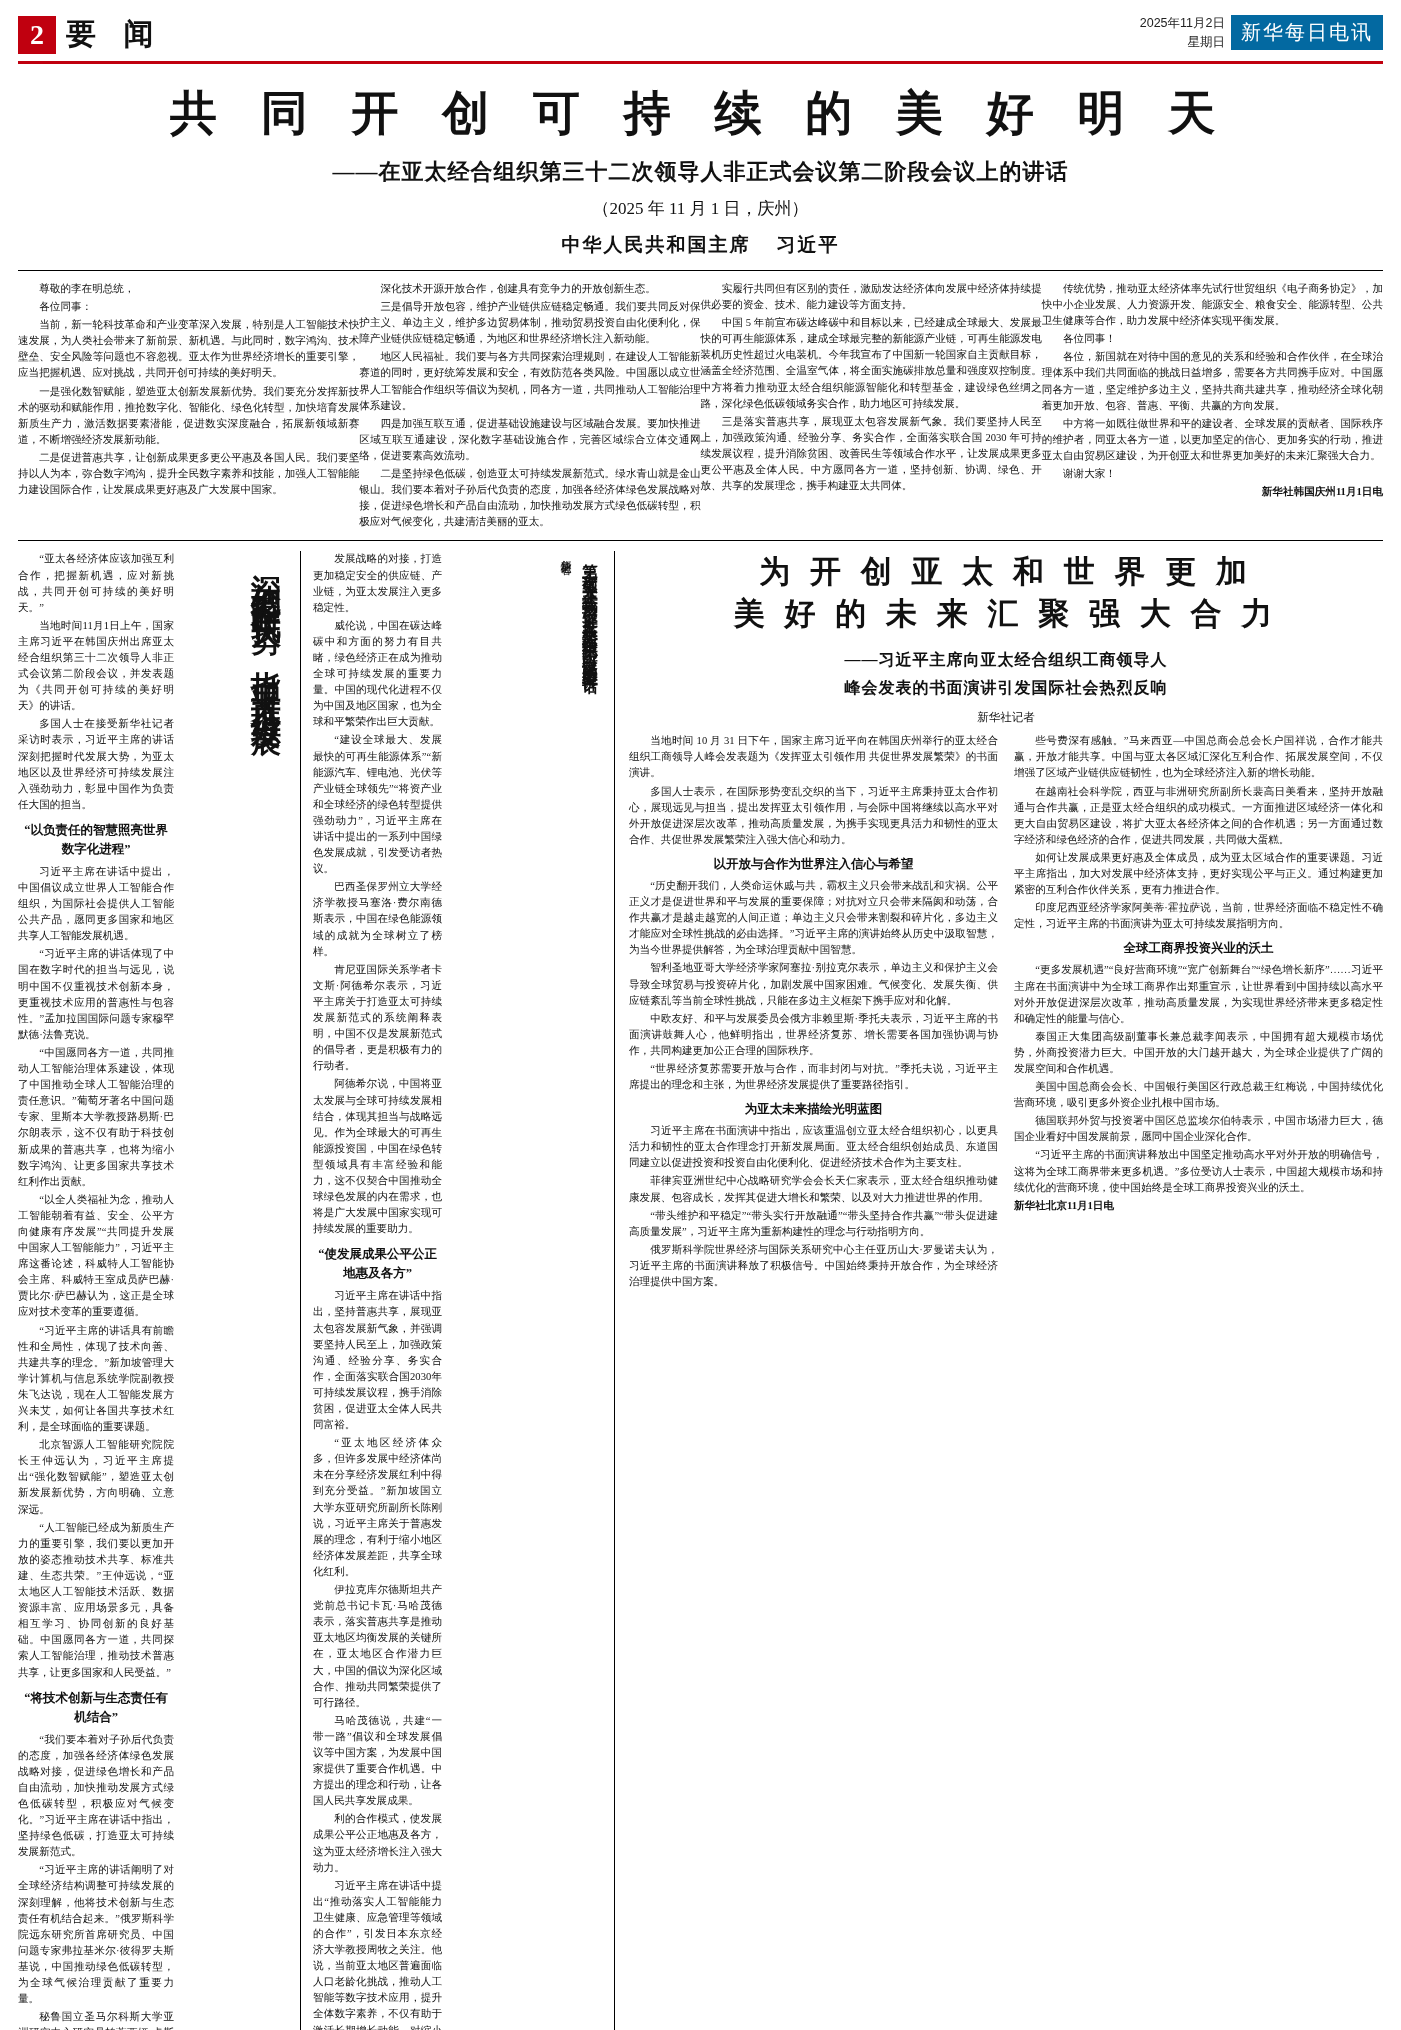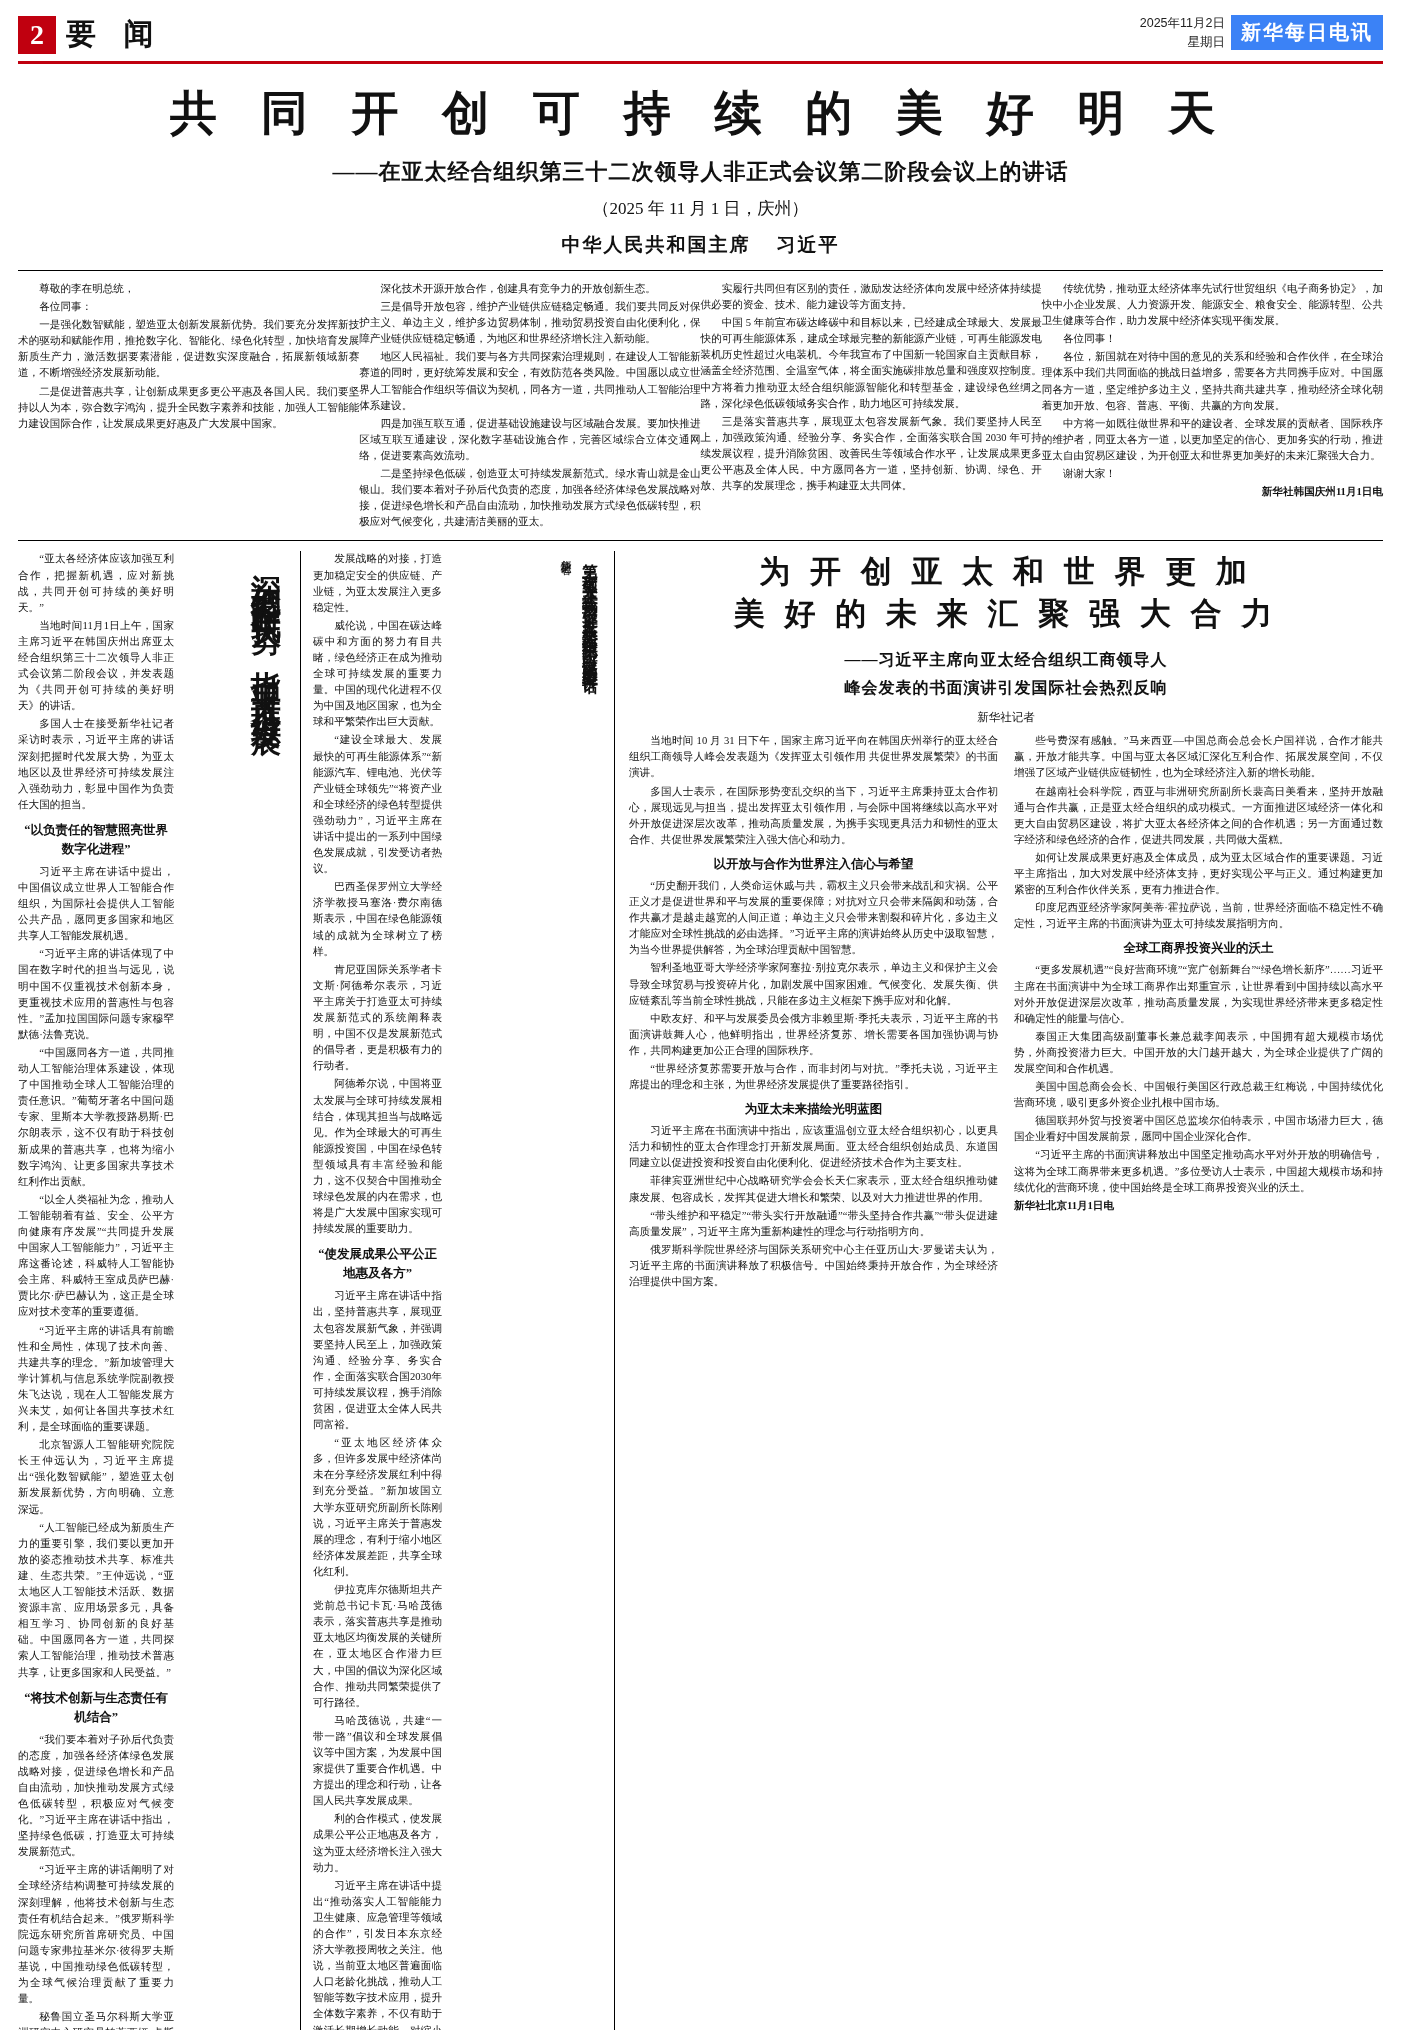--- a/index.html
+++ b/index.html
@@ -32,22 +32,22 @@
   .section-name{
     font-size:30px;font-weight:bold;letter-spacing:10px;
     font-family:"Liberation Serif","DejaVu Serif",serif;
   }
   .mast-right{display:flex;align-items:center;gap:6px;}
   .dateblock{
     text-align:right;font-size:12.5px;line-height:1.5;color:#222;
     font-family:"Liberation Sans",sans-serif;
   }
   .paper-logo{
-    background:#3b82f6;color:#fff;padding:4px 10px;font-size:20px;
-    font-weight:bold;letter-spacing:2px;white-space:nowrap;
+    background:#0369a1;color:#fff;padding:4px 10px;font-size:20px;
+    font-weight:normal;letter-spacing:2px;white-space:nowrap;
   }
   
   .headline-wrap{text-align:center;padding:18px 0 2px 0;}
   .headline{
     font-size:47px;font-weight:bold;letter-spacing:16px;
     font-family:"Liberation Serif","DejaVu Serif",serif;
   }
   .subheadline{
     font-size:22px;font-weight:bold;margin-top:12px;letter-spacing:1px;
   }
@@ -143,20 +143,21 @@
     <div class="byline">
       <span>中华人民共和国主席</span><span class="nm">习近平</span>
     </div>
   </div>
   <div class="rule-thin"></div>
 
   <div class="speech">
     <div class="col">
       <p>尊敬的李在明总统，</p>
       <p>各位同事：</p>
+      <p>当前，新一轮科技革命和产业变革深入发展，特别是人工智能技术快速发展，为人类社会带来了新前景、新机遇。与此同时，数字鸿沟、技术壁垒、安全风险等问题也不容忽视。亚太作为世界经济增长的重要引擎，应当把握机遇、应对挑战，共同开创可持续的美好明天。</p>
       <p>一是强化数智赋能，塑造亚太创新发展新优势。我们要充分发挥新技术的驱动和赋能作用，推抢数字化、智能化、绿色化转型，加快培育发展新质生产力，激活数据要素潜能，促进数实深度融合，拓展新领域新赛道，不断增强经济发展新动能。</p>
       <p>二是促进普惠共享，让创新成果更多更公平惠及各国人民。我们要坚持以人为本，弥合数字鸿沟，提升全民数字素养和技能，加强人工智能能力建设国际合作，让发展成果更好惠及广大发展中国家。</p>
     </div>
     <div class="col">
       <p>深化技术开源开放合作，创建具有竞争力的开放创新生态。</p>
       <p>三是倡导开放包容，维护产业链供应链稳定畅通。我们要共同反对保护主义、单边主义，维护多边贸易体制，推动贸易投资自由化便利化，保障产业链供应链稳定畅通，为地区和世界经济增长注入新动能。</p>
       <p>地区人民福祉。我们要与各方共同探索治理规则，在建设人工智能新赛道的同时，更好统筹发展和安全，有效防范各类风险。中国愿以成立世界人工智能合作组织等倡议为契机，同各方一道，共同推动人工智能治理体系建设。</p>
       <p>四是加强互联互通，促进基础设施建设与区域融合发展。要加快推进区域互联互通建设，深化数字基础设施合作，完善区域综合立体交通网络，促进要素高效流动。</p>
       <p>二是坚持绿色低碳，创造亚太可持续发展新范式。绿水青山就是金山银山。我们要本着对子孙后代负责的态度，加强各经济体绿色发展战略对接，促进绿色增长和产品自由流动，加快推动发展方式绿色低碳转型，积极应对气候变化，共建清洁美丽的亚太。</p>
     </div>

